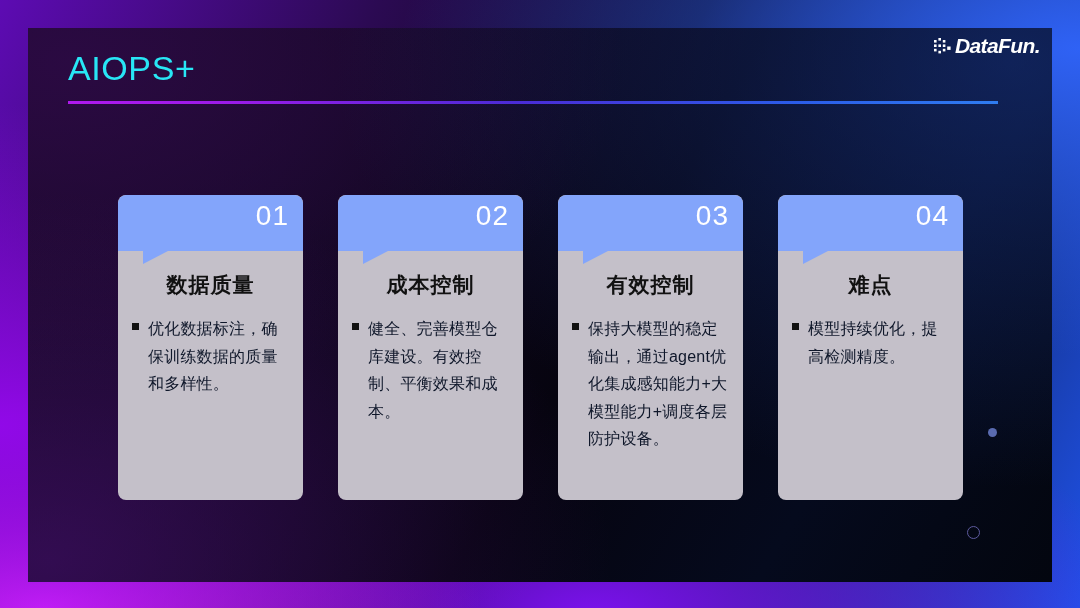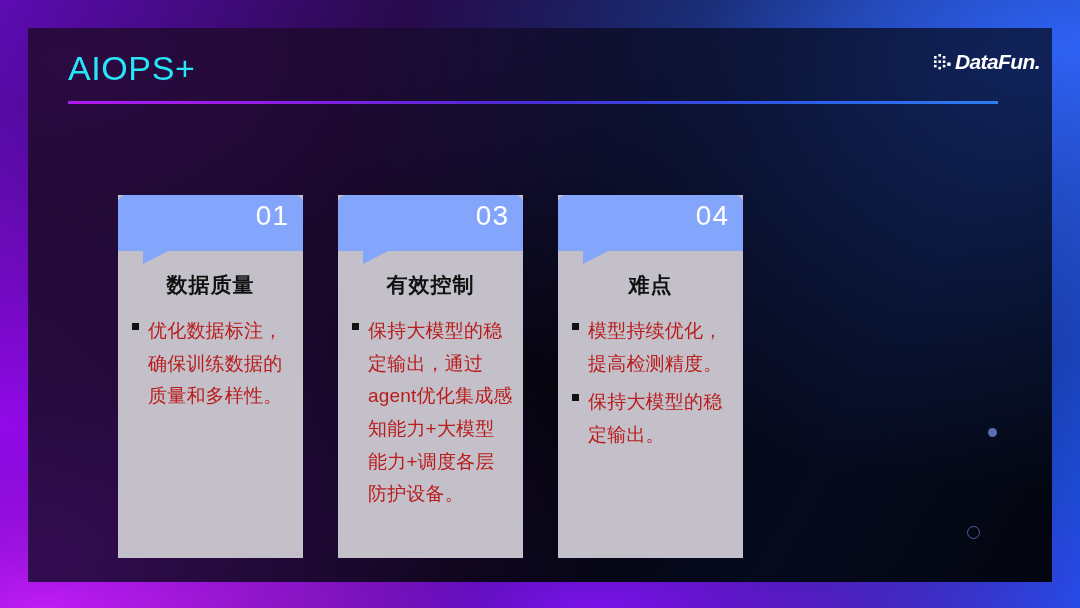--- a/index.html
+++ b/index.html
@@ -30,21 +30,21 @@
       radial-gradient(120% 140% at 96% 6%,  rgba(25,55,140,.55) 0%, rgba(25,55,140,0) 55%),
       radial-gradient(100% 120% at 2% 96%,  rgba(70,15,110,.60) 0%, rgba(70,15,110,0) 55%),
       radial-gradient(90% 100% at 4% 6%,    rgba(45,10,70,.85) 0%, rgba(45,10,70,0) 60%),
       linear-gradient(120deg,#1d0a2c 0%, #150826 25%, #06040f 55%, #050a1d 78%, #03060f 100%);
     overflow:hidden;
   }
 
   
   #logo {
     position:absolute; right:12px; top:6px;
-    display:flex; align-items:center; gap:3px;margin-top:16px;
+    display:flex; align-items:center; gap:3px;
   }
   #logo .dots { display:block; }
   #logo .wordmark {
     font-size:21px; font-weight:bold; font-style:italic;
     color:#ffffff; letter-spacing:-.6px;
     font-family:"Liberation Sans","DejaVu Sans",sans-serif;
   }
 
   
   #heading {
@@ -58,23 +58,23 @@
     margin-top:14px; height:3px; width:930px;
     background:linear-gradient(90deg,#b019ee 0%, #9a1be8 18%, #4b2bd6 48%, #2b5ce8 78%, #2f7cf0 100%);
   }
 
   
   #cards {
     position:absolute; left:90px; top:167px;
     display:flex; gap:35px;
   }
   .card {
-    width:185px; height:363px;
+    width:185px; height:305px;
     background:#c4c0c9;
-    border-radius:0;
+    border-radius:8px;
     display:flex; flex-direction:column;
     position:relative;
     overflow:hidden;
   }
   .card-head {
     position:relative;
     height:56px;
     background:#83a5fb;
     border-radius:8px 8px 0 0;
     flex:none;
@@ -106,22 +106,22 @@
     display:flex; align-items:flex-start;
     margin-bottom:6px;
   }
   .bullet-mark {
     flex:none;
     width:7px; height:7px;
     background:#111111;
     margin:8px 9px 0 4px;
   }
   .bullet-text {
-    font-size:19px; line-height:1.72;
-    color:#b91c1c;
+    font-size:16px; line-height:1.72;
+    color:#0f172a;
     letter-spacing:.2px;
   }
 
   
   .deco-dot-filled {
     position:absolute; left:960px; top:400px;
     width:9px; height:9px; border-radius:50%;
     background:#5a6bb0;
   }
   .deco-dot-ring {
@@ -168,20 +168,33 @@
         <div class="card-tail"></div>
         <div class="card-title">数据质量</div>
         <div class="card-body">
           <div class="bullet-row">
             <span class="bullet-mark"></span>
             <span class="bullet-text">优化数据标注，确保训练数据的质量和多样性。</span>
           </div>
         </div>
       </div>
 
+      <div class="card">
+        <div class="card-head">
+          <span class="card-num">02</span>
+        </div>
+        <div class="card-tail"></div>
+        <div class="card-title">成本控制</div>
+        <div class="card-body">
+          <div class="bullet-row">
+            <span class="bullet-mark"></span>
+            <span class="bullet-text">健全、完善模型仓库建设。有效控制、平衡效果和成本。</span>
+          </div>
+        </div>
+      </div>
 
       <div class="card">
         <div class="card-head">
           <span class="card-num">03</span>
         </div>
         <div class="card-tail"></div>
         <div class="card-title">有效控制</div>
         <div class="card-body">
           <div class="bullet-row">
             <span class="bullet-mark"></span>
@@ -193,24 +206,20 @@
       <div class="card">
         <div class="card-head">
           <span class="card-num">04</span>
         </div>
         <div class="card-tail"></div>
         <div class="card-title">难点</div>
         <div class="card-body">
           <div class="bullet-row">
             <span class="bullet-mark"></span>
             <span class="bullet-text">模型持续优化，提高检测精度。</span>
-          </div>
-          <div class="bullet-row">
-            <span class="bullet-mark"></span>
-            <span class="bullet-text">保持大模型的稳定输出。</span>
           </div>
         </div>
       </div>
 
     </div>
 
     <div class="deco-dot-filled"></div>
     <div class="deco-dot-ring"></div>
 
   </div>

